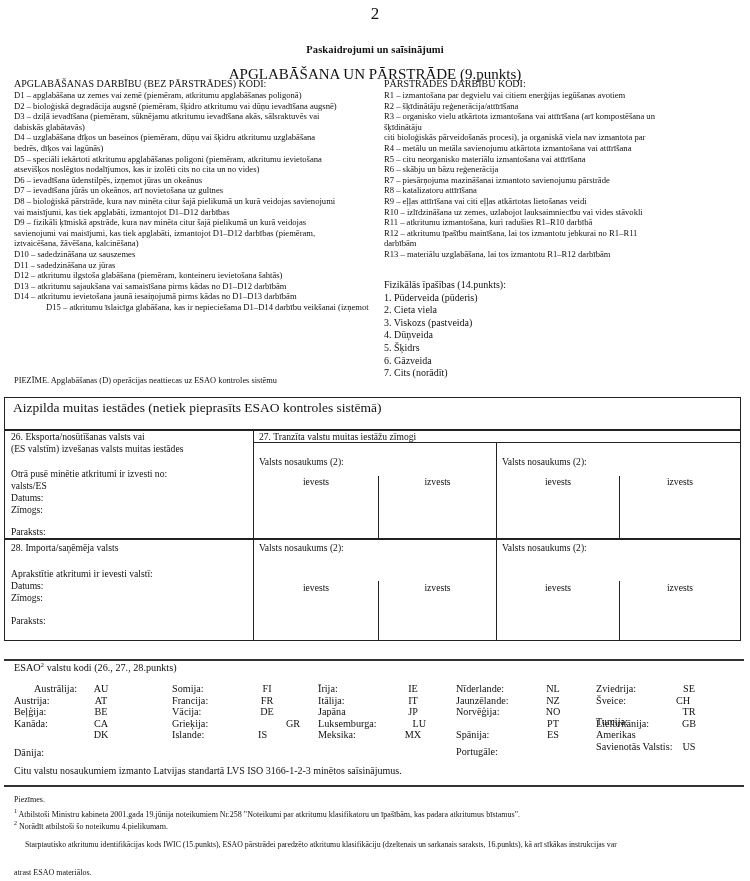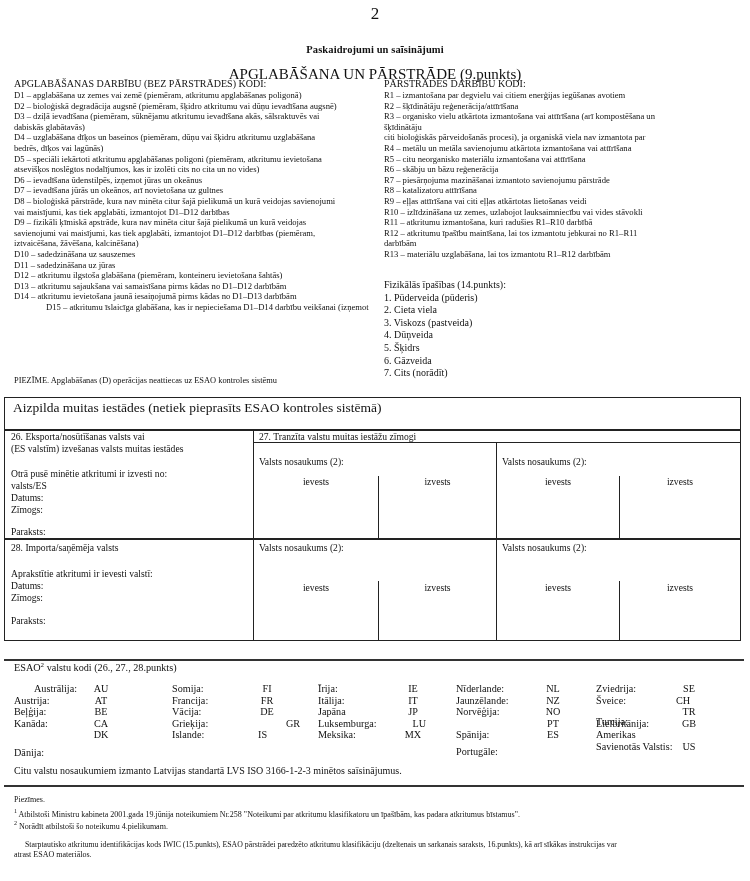--- a/index.html
+++ b/index.html
@@ -212,13 +212,13 @@
     <div class="abs codes" style="left: 676px; top: 741px; width: 26px; text-align: center;">US</div>
   </div>
 
 <div class="abs citu">Citu valstu nosaukumiem izmanto Latvijas standartā LVS ISO 3166-1-2-3 minētos saīsinājumus.</div>
 <div class="rule" style="top:785px;"></div>
 
 <div class="abs foot" style="top:795px;">Piezīmes.</div>
 <div class="abs foot" style="top:806px;"><sup>1</sup><span> Atbilstoši Ministru kabineta 2001.gada 19.jūnija noteikumiem Nr.258 "Noteikumi par atkritumu klasifikatoru un īpašībām, kas padara atkritumus bīstamus".</span></div>
 <div class="abs foot" style="top:818px;"><sup>2</sup><span> Norādīt atbilstoši šo noteikumu 4.pielikumam.</span></div>
 <div class="abs foot" style="top:840px; width:730px; font-size:7.8px;margin-left:11px;">Starptautisko atkritumu identifikācijas kods IWIC (15.punkts), ESAO pārstrādei paredzēto atkritumu klasifikāciju (dzeltenais un sarkanais saraksts, 16.punkts), kā arī sīkākas instrukcijas var</div>
-<div class="abs foot" style="top:850px;">atrast ESAO materiālos.</div>
+<div class="abs foot" style="top:868px;">atrast ESAO materiālos.</div>
 
 </body></html>

